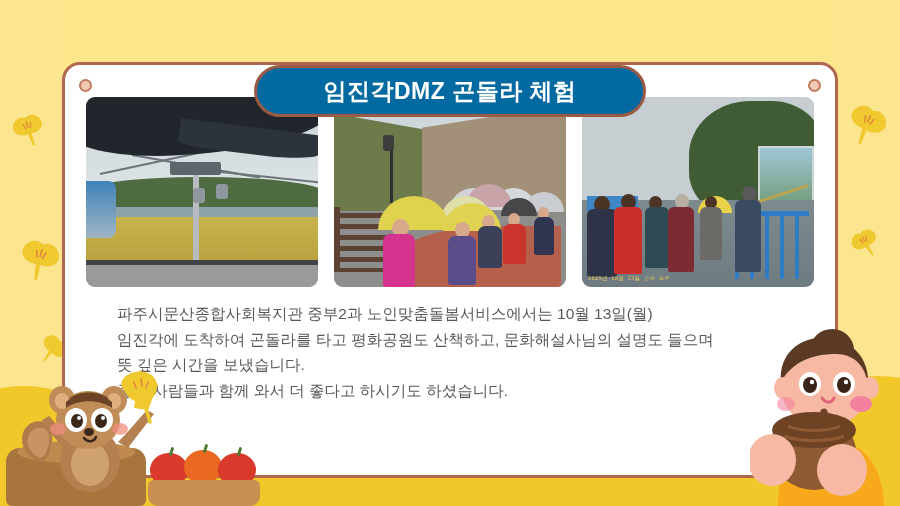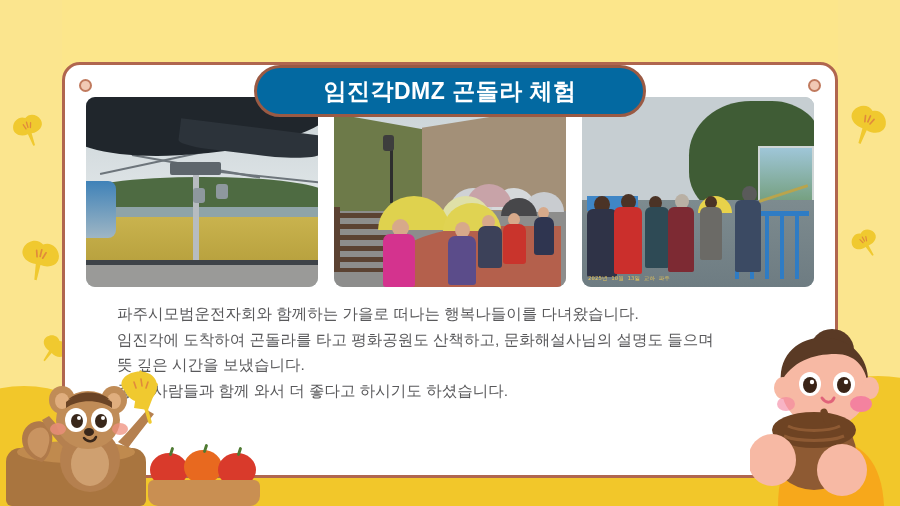--- a/index.html
+++ b/index.html
@@ -443,21 +443,21 @@
         <div class="person3" style="left:51%;top:58%;width:22px;height:28%;background:#6b6a66;"></div>
         <div class="head3" style="left:69%;top:47%;width:15px;height:16px;background:#5a5a5a;"></div>
         <div class="person3" style="left:66%;top:54%;width:26px;height:38%;background:#3b4a63;"></div>
         <div style="position:absolute;left:76%;top:50%;width:22%;height:3px;background:#b9a44c;transform:rotate(-18deg);"></div>
         <div class="photo-stamp">2025년 10월 13일 교하 파주</div>
       </div>
 
     </div>
 
     <div id="body-text">
-      <p>파주시모범운전자회와 함께하는 가을로 떠나는 행복나들이를 다녀왔습니다.</p>
+      <p>파주시문산종합사회복지관 중부2과 노인맞춤돌봄서비스에서는 10월 13일(월)</p>
       <p>임진각에 도착하여 곤돌라를 타고 평화공원도 산책하고, 문화해설사님의 설명도 들으며</p>
       <p>뜻 깊은 시간을 보냈습니다.</p>
       <p>좋은 사람들과 함께 와서 더 좋다고 하시기도 하셨습니다.</p>
     </div>
   </div>
 
   <div id="title-banner">
     <span id="title-text">임진각DMZ 곤돌라 체험</span>
   </div>
 

